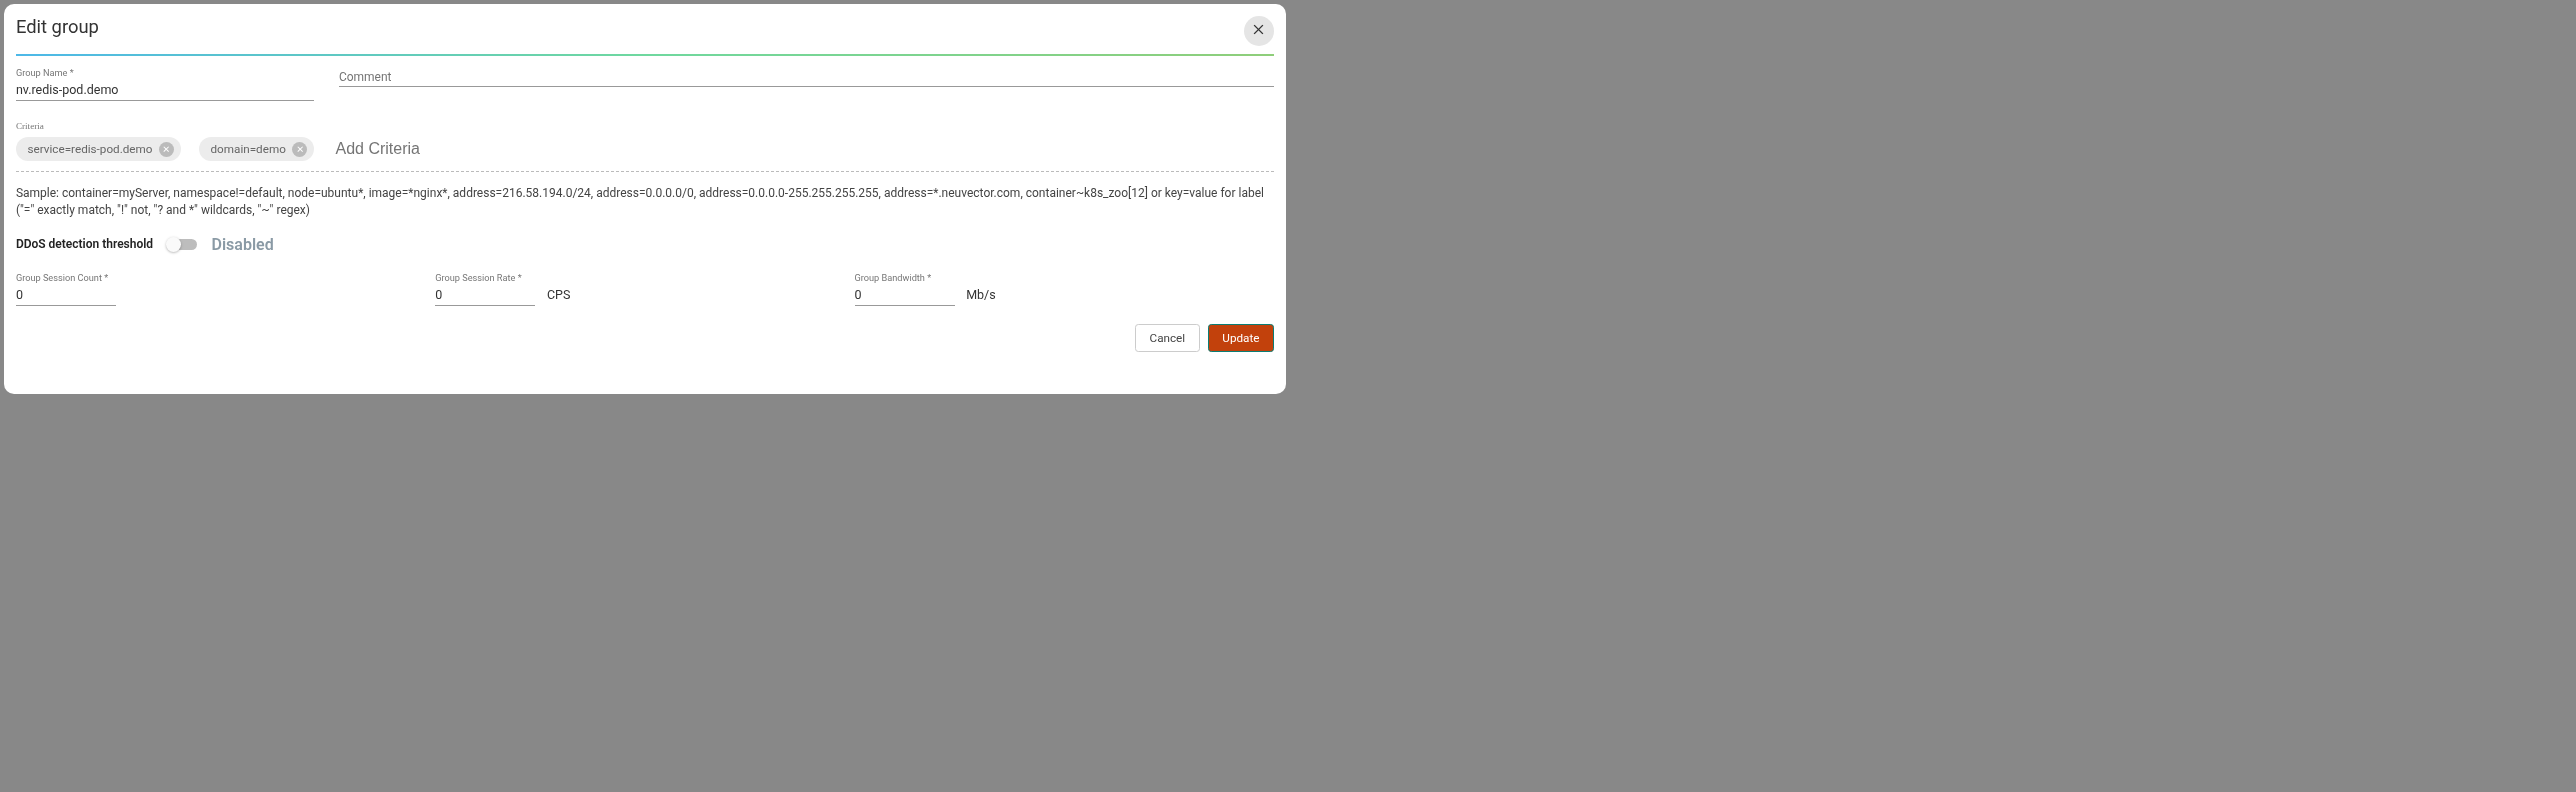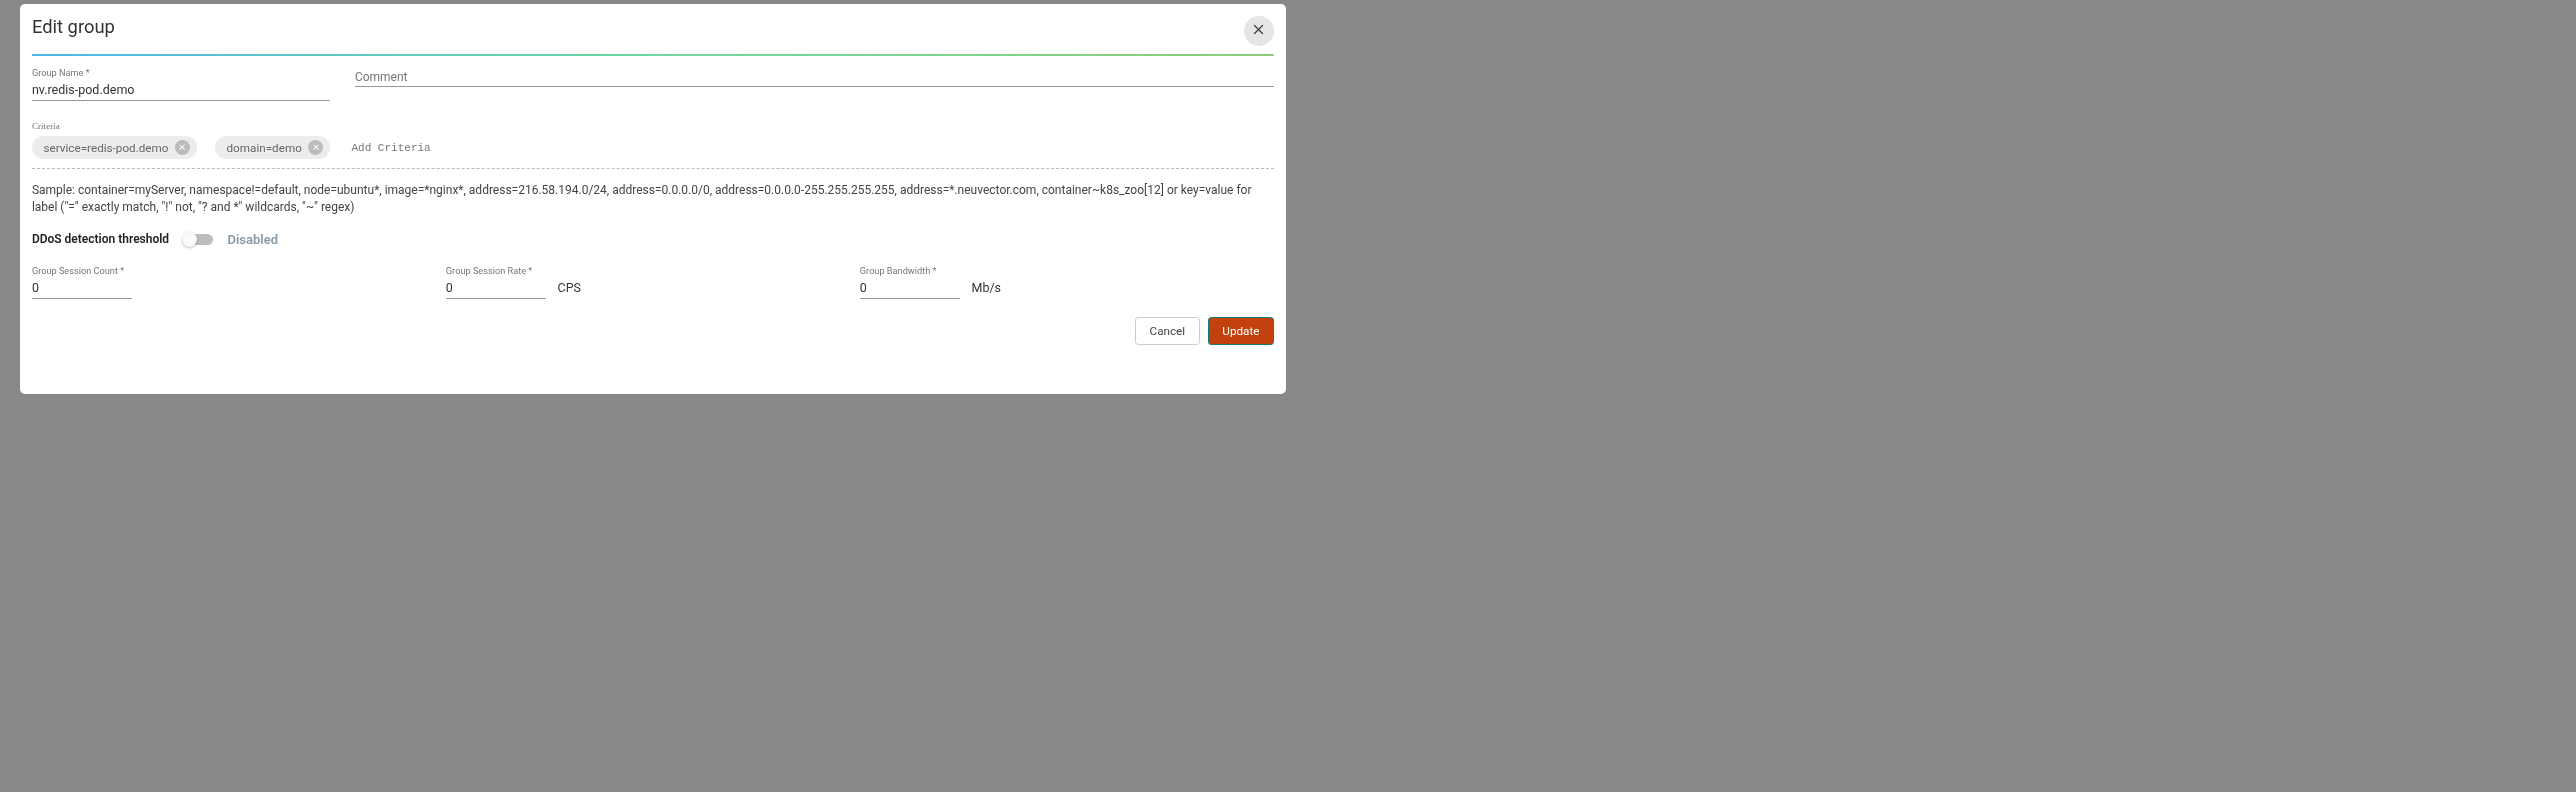--- a/index.html
+++ b/index.html
@@ -14,24 +14,23 @@
       height: 396px;
       position: relative;
     }
     .dialog {
       position: absolute;
       top: 4.2px;
       left: 4.2px;
       right: 2.5px;
       bottom: 2.5px;
       background: #fff;
-      border-radius: 5px;
+      border-radius: 10px;
       padding: 11.7px 0 11.7px 0;
       overflow: hidden;
-      margin-left: 16px;
     }
     .dialog-header {
       display: flex;
       justify-content: space-between;
       align-items: flex-start;
       padding: 0 11.7px 8.4px 11.7px;
     }
     .dialog-title {
       font-size: 18.4px;
       font-weight: 400;
@@ -129,25 +128,25 @@
       justify-content: center;
       cursor: pointer;
     }
     .chip-remove svg {
       width: 8.4px;
       height: 8.4px;
     }
     .add-criteria {
       border: none;
       background: transparent;
-      font-size: 11px;
+      font-size: 16px;
       color: #888;
       outline: none;
       padding: 4.2px 3.3px;
-      font-family: Liberation Mono, monospace;
+      font-family: Liberation Sans, sans-serif;
       flex: 1;
     }
     .sample-text {
       font-size: 12px;
       color: #444;
       line-height: 1.45;
       margin-top: 13.4px;
       margin-bottom: 15px;
     }
     .ddos-row {
@@ -173,21 +172,21 @@
       width: 15px;
       height: 15px;
       background: #fafafa;
       border-radius: 50%;
       position: absolute;
       left: -1.7px;
       top: -1.7px;
       box-shadow: 0 0.8px 2.5px rgba(0,0,0,0.3);
     }
     .toggle-state {
-      font-size: 13px;
+      font-size: 16px;
       font-weight: 600;
       color: #8a9aa5;
     }
     .metrics-row {
       display: flex;
       gap: 0;
     }
     .metric-col {
       flex: 1;
     }

